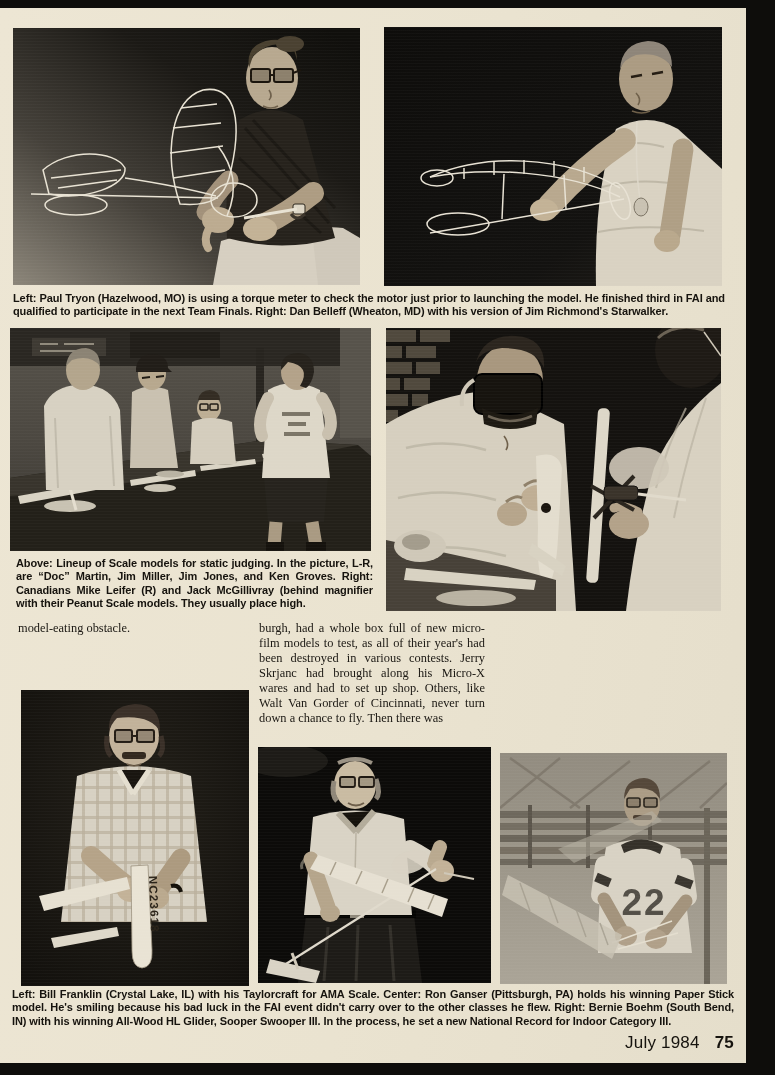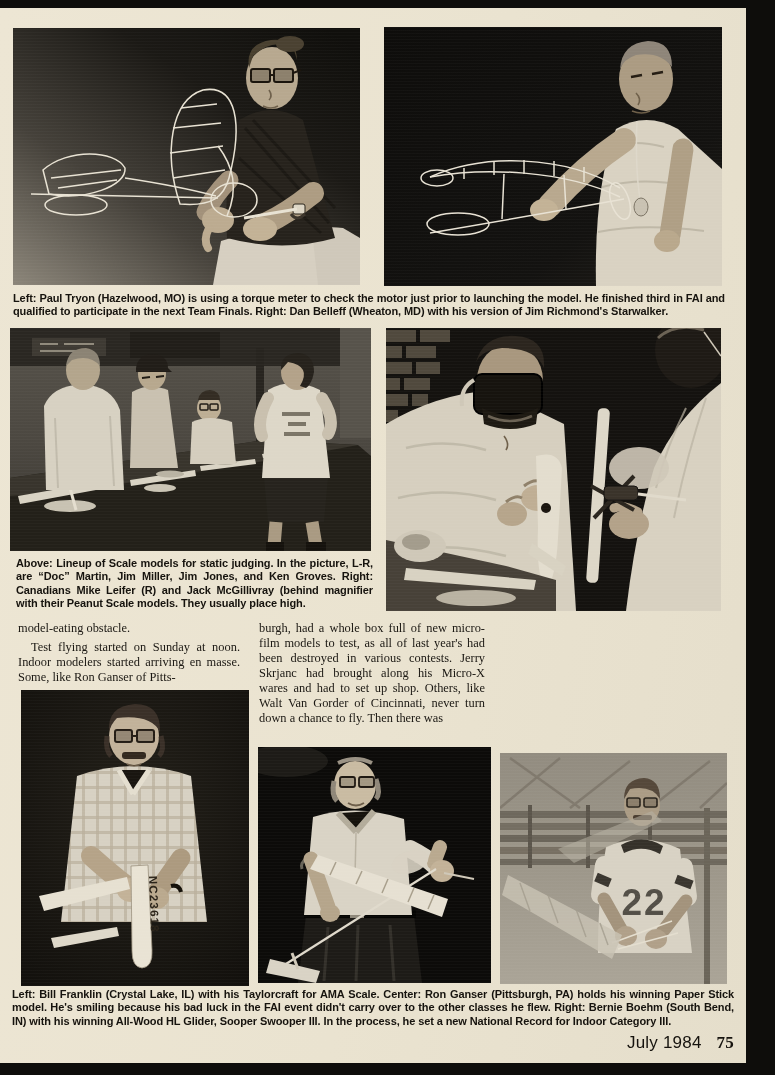--- a/index.html
+++ b/index.html
@@ -27,21 +27,21 @@
     position:absolute;color:#1a1712;
     font-family:"Liberation Serif",serif;font-size:12.4px;line-height:15px;
     text-align:justify;
   }
   .col p{margin:4px;}
   .col p.indent{text-indent:13px;}
   .footer{
     position:absolute;top:1025px;right:12px;color:#16130e;
     font-size:17px;letter-spacing:.2px;
   }
-  .footer .pagenum{font-weight:bold;margin-left:15px;font-family:Liberation Serif, serif;}
+  .footer .pagenum{font-weight:bold;margin-left:15px;}
 </style>
 </head>
 <body>
 
 <div class="page">
 
   <figure class="photo" style="left:13px;top:20px;width:347px;height:257px;margin:0;">
     <svg viewBox="0 0 347 257">
       <defs>
         <linearGradient id="tl-bg" x1="0" y1="1" x2="0.9" y2="0">
@@ -251,24 +251,23 @@
         <path d="M20,240 L150,252 L148,262 L18,252 Z" fill="#d8d2c2"></path>
         <ellipse cx="90" cy="270" rx="40" ry="8" fill="#b9b2a2"></ellipse>
       </g>
     </svg>
   </figure>
 
   <p class="caption" style="left:16px;top:549px;width:357px;">Above: Lineup of Scale models for static judging. In the picture, L-R, are “Doc” Martin, Jim Miller, Jim Jones, and Ken Groves. Right: Canadians Mike Leifer (R) and Jack McGillivray (behind magnifier with their Peanut Scale models. They usually place high.</p>
 
   <div class="col" style="left:14px;top:609px;width:230px;">
     <p>model-eating obstacle.</p>
-    <p class="indent">Test flying started on Sunday at noon. Indoor modelers started arriving en masse. Some, like Ron Ganser of Pitts-</p>
   </div>
   <div class="col" style="left:255px;top:609px;width:234px;">
-    <p>burgh, had a whole box full of new micro-film models to test, as all of last year's had been destroyed in various contests. Jerry Skrjanc had brought along his Micro-X wares and had to set up shop. Others, like Walt Van Gorder of Cincinnati, never turn down a chance to fly. Then there was</p>
+    <p>burgh, had a whole box full of new micro-film models to test, as all of their year's had been destroyed in various contests. Jerry Skrjanc had brought along his Micro-X wares and had to set up shop. Others, like Walt Van Gorder of Cincinnati, never turn down a chance to fly. Then there was</p>
   </div>
   <div class="col" style="left:496px;top:609px;width:240px;">
   </div>
 
   <figure class="photo" style="left:21px;top:682px;width:228px;height:296px;margin:0;">
     <svg viewBox="0 0 228 296">
       <defs>
         <radialGradient id="bl-bg" cx="0.5" cy="0.4" r="0.9">
           <stop offset="0" stop-color="#232019"></stop>
             <stop offset="1" stop-color="#0f0d0a"></stop>

